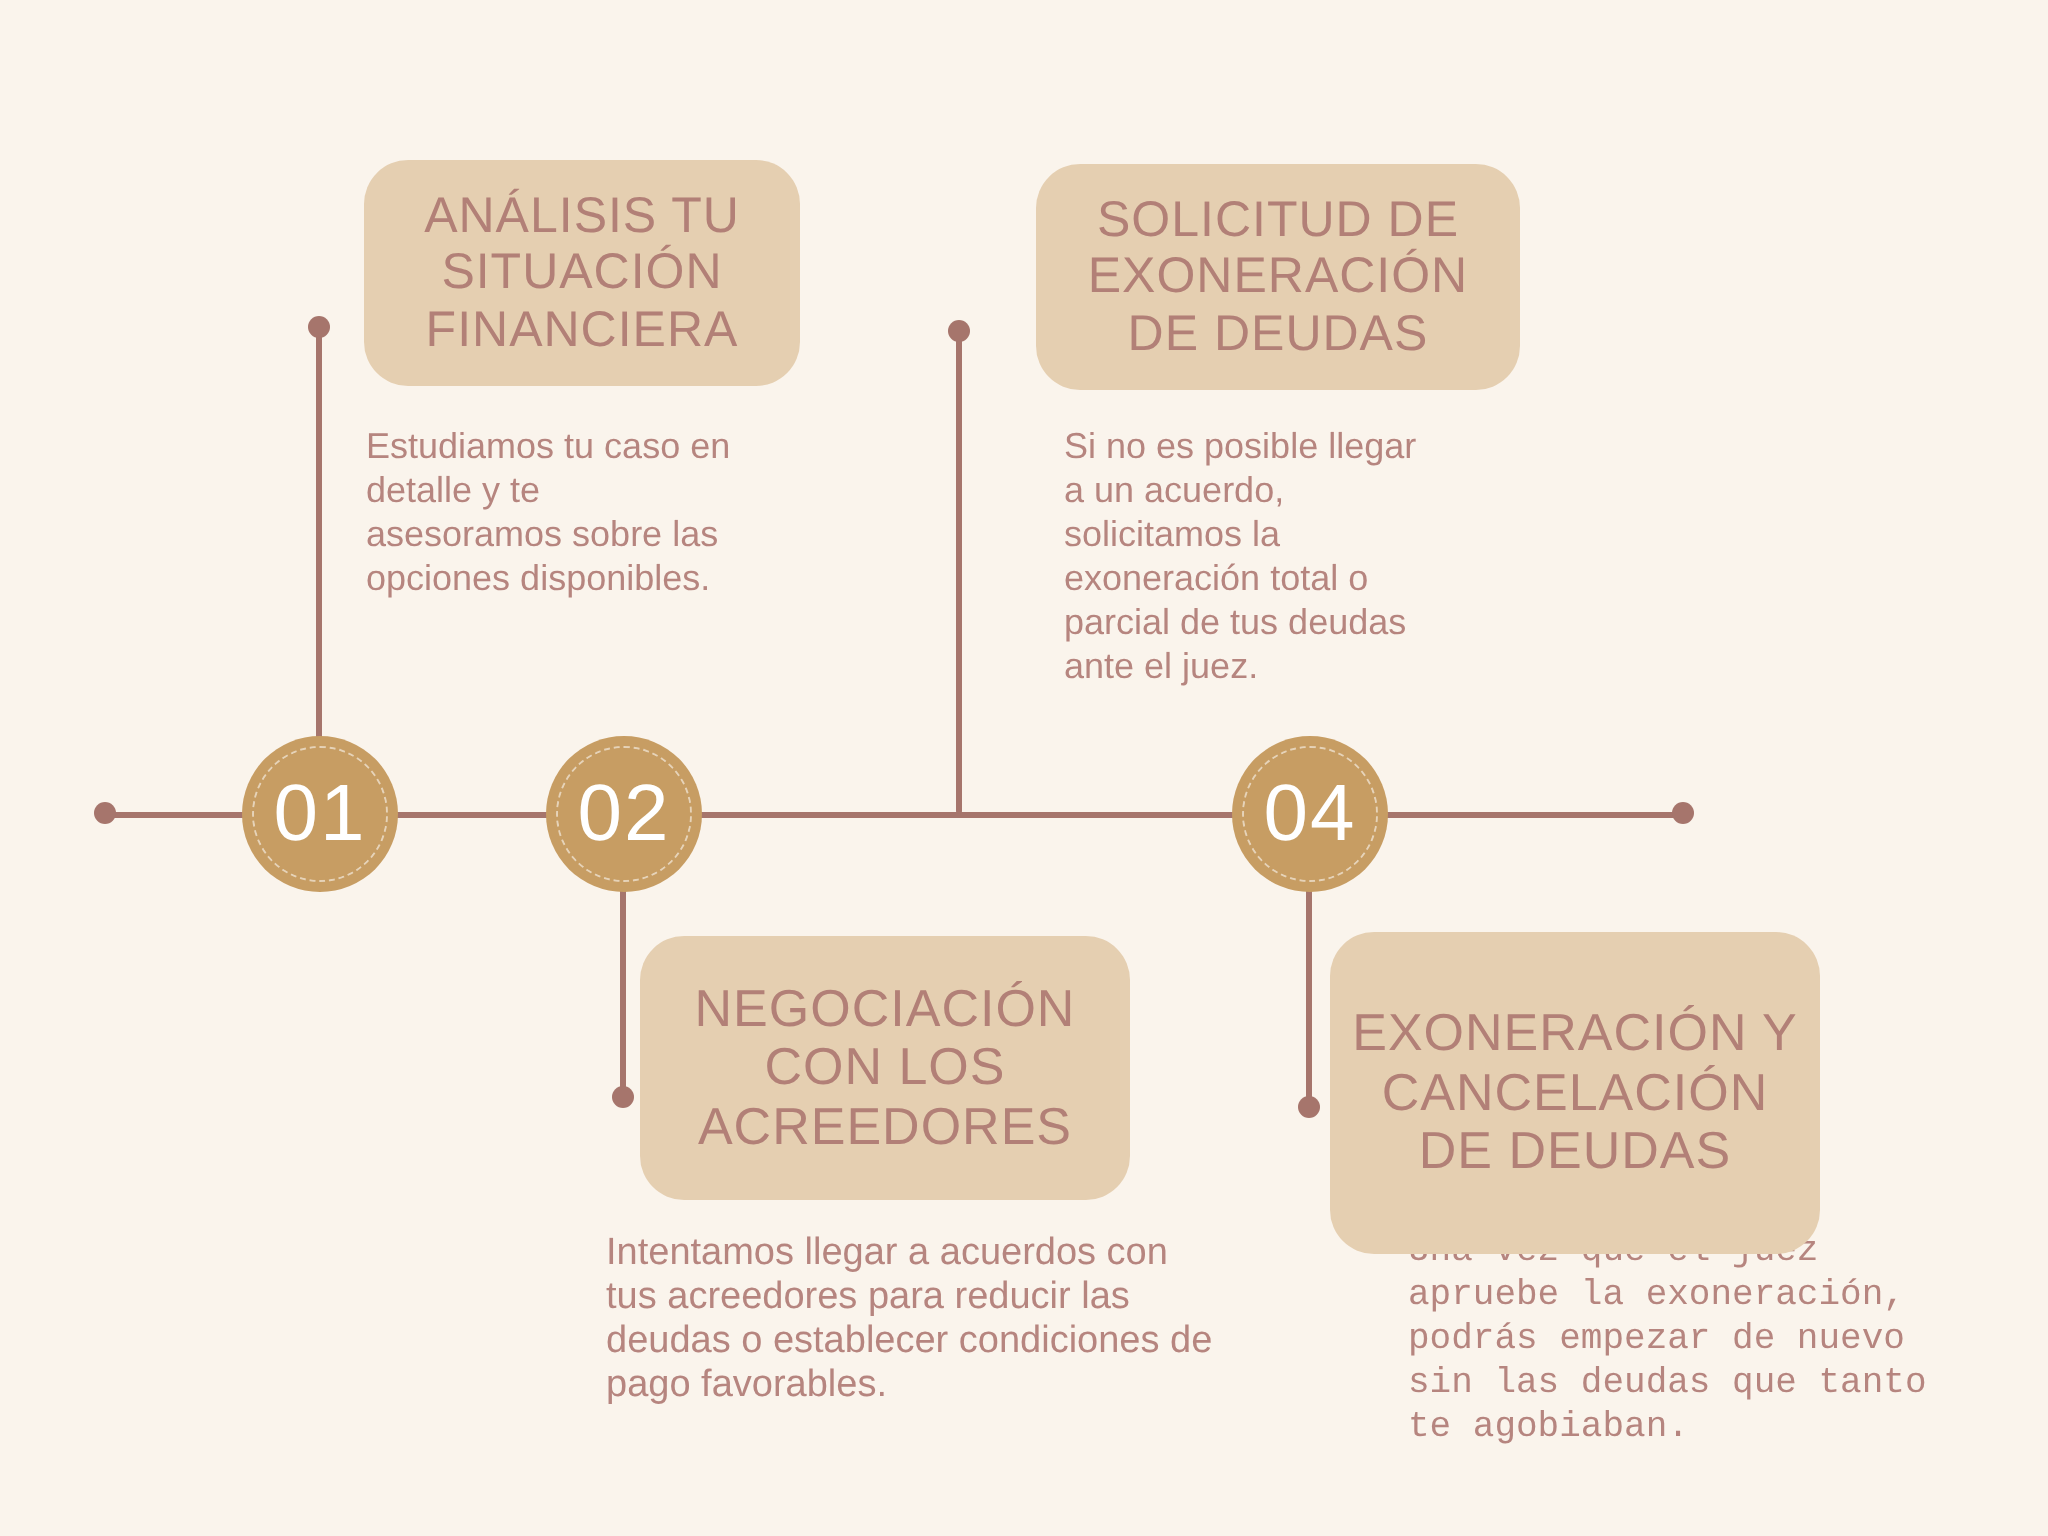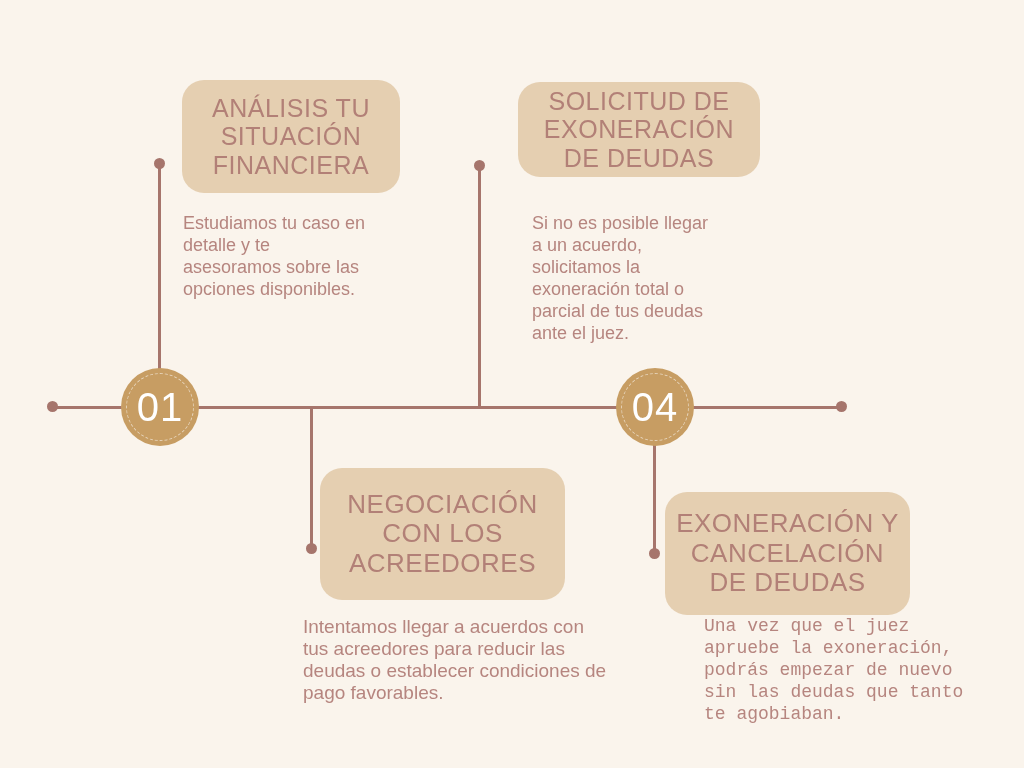--- a/index.html
+++ b/index.html
@@ -93,23 +93,23 @@
     z-index:2;
   }
   .titlebox .title{
     color:var(--heading-text);
     font-weight:500;
     letter-spacing:0.5px;
     line-height:1.13;
     white-space:pre-line;
   }
   .titlebox.b1{left:182px; top:80px;  width:218px; height:113px;}
-  .titlebox.b2{left:518px; top:82px;  width:242px; height:95px;}
+  .titlebox.b2{left:518px; top:82px;  width:242px; height:113px;}
   .titlebox.b3{left:320px; top:468px; width:245px; height:132px;}
-  .titlebox.b4{left:665px; top:466px; width:245px; height:123px;margin-top:26px;}
+  .titlebox.b4{left:665px; top:466px; width:245px; height:161px;}
   .titlebox.b1 .title,.titlebox.b2 .title{font-size:25px;}
   .titlebox.b3 .title,.titlebox.b4 .title{font-size:26px;}
   .desc{
     position:absolute;
     color:var(--body-text);
     font-size:18px;
     line-height:22px;
     white-space:pre-line;
   }
   .desc.t1{left:183px; top:212px; width:240px;}
@@ -130,20 +130,23 @@
   <div class="dot d1"></div>
   <div class="vline v2"></div>
   <div class="dot d2"></div>
   <div class="vline v3"></div>
   <div class="dot d3"></div>
   <div class="vline v4"></div>
   <div class="dot d4"></div>
 
   <div class="circle c1">
     <span class="num">01</span>
+  </div>
+  <div class="circle c2">
+    <span class="num">02</span>
   </div>
   <div class="circle c4">
     <span class="num">04</span>
   </div>
 
   <div class="titlebox b1">
     <div class="title">ANÁLISIS TU
 SITUACIÓN
 FINANCIERA</div>
   </div>

